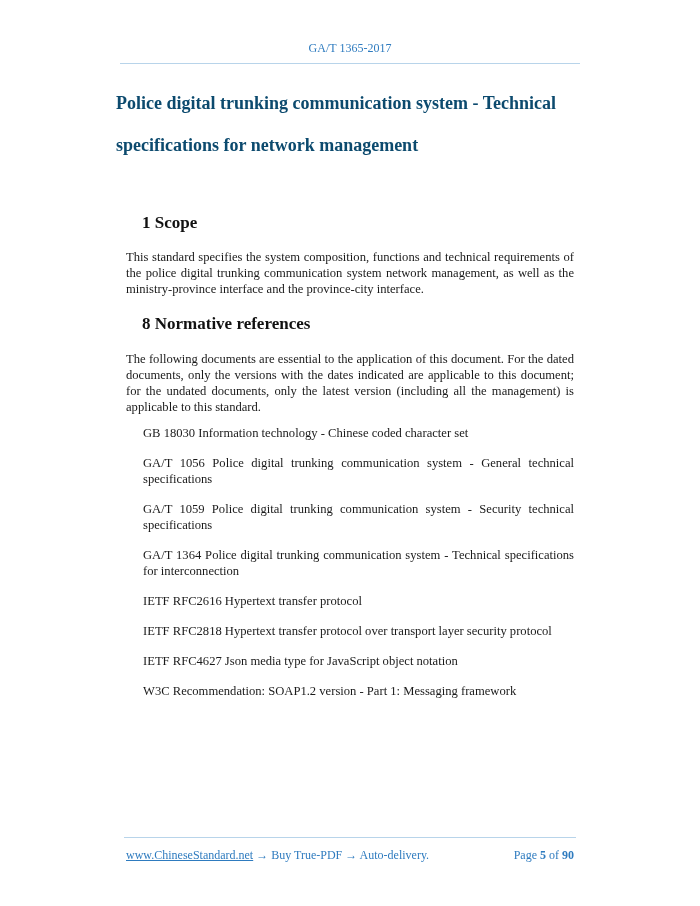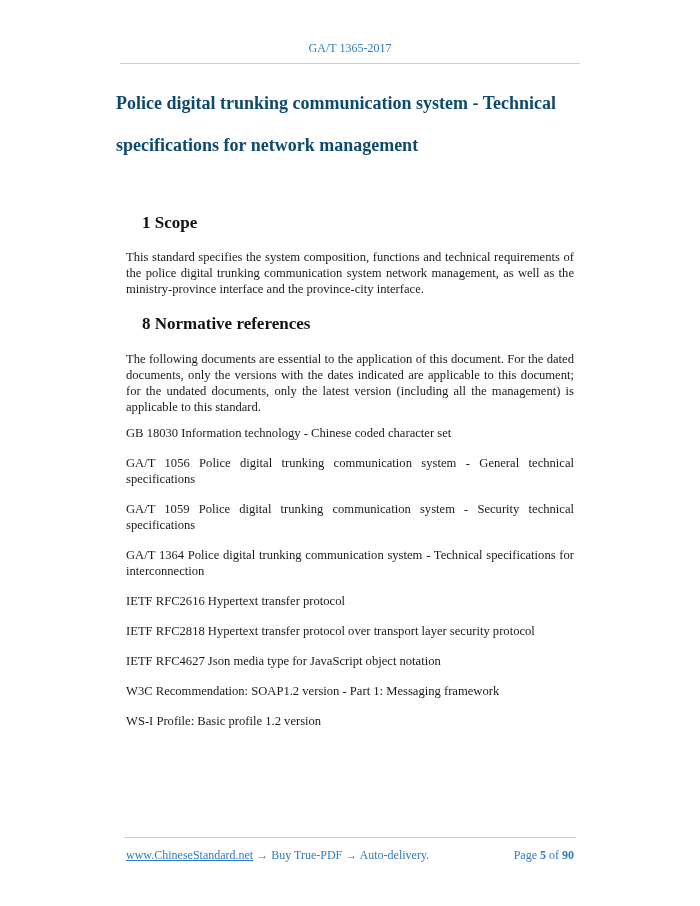--- a/index.html
+++ b/index.html
@@ -57,20 +57,21 @@
       line-height: 22px;
       color: #111;
     }
     .h-scope { margin-bottom: 15px; }
     .h-refs { margin-top: 16px; margin-bottom: 16px; }
     p {
       margin: 0 0 10px 0;
       text-align: justify;
     }
     .refs {
+      margin-left: 17px;
       margin-top: 2px;
     }
     .refs p {
       margin-bottom: 14px;
     }
     .footer-rule {
       position: absolute;
       top: 837px;
       left: 124px;
       width: 452px;
@@ -119,21 +120,20 @@
 
   <div class="refs">
     <p>GB 18030 Information technology - Chinese coded character set</p>
     <p>GA/T 1056 Police digital trunking communication system - General technical specifications</p>
     <p>GA/T 1059 Police digital trunking communication system - Security technical specifications</p>
     <p>GA/T 1364 Police digital trunking communication system - Technical specifications for interconnection</p>
     <p>IETF RFC2616 Hypertext transfer protocol</p>
     <p>IETF RFC2818 Hypertext transfer protocol over transport layer security protocol</p>
     <p>IETF RFC4627 Json media type for JavaScript object notation</p>
     <p>W3C Recommendation: SOAP1.2 version - Part 1: Messaging framework</p>
-    <p>WS-I Profile: Basic profile 1.2 version</p>
   </div>
 </div>
 
 <div class="footer-rule"></div>
 <div class="footer">
   <span class="link">www.ChineseStandard.net</span><span> → Buy True-PDF → Auto-delivery.</span>
   <span class="page">
     <span>Page</span>
     <b>5</b>
     <span>of</span>

